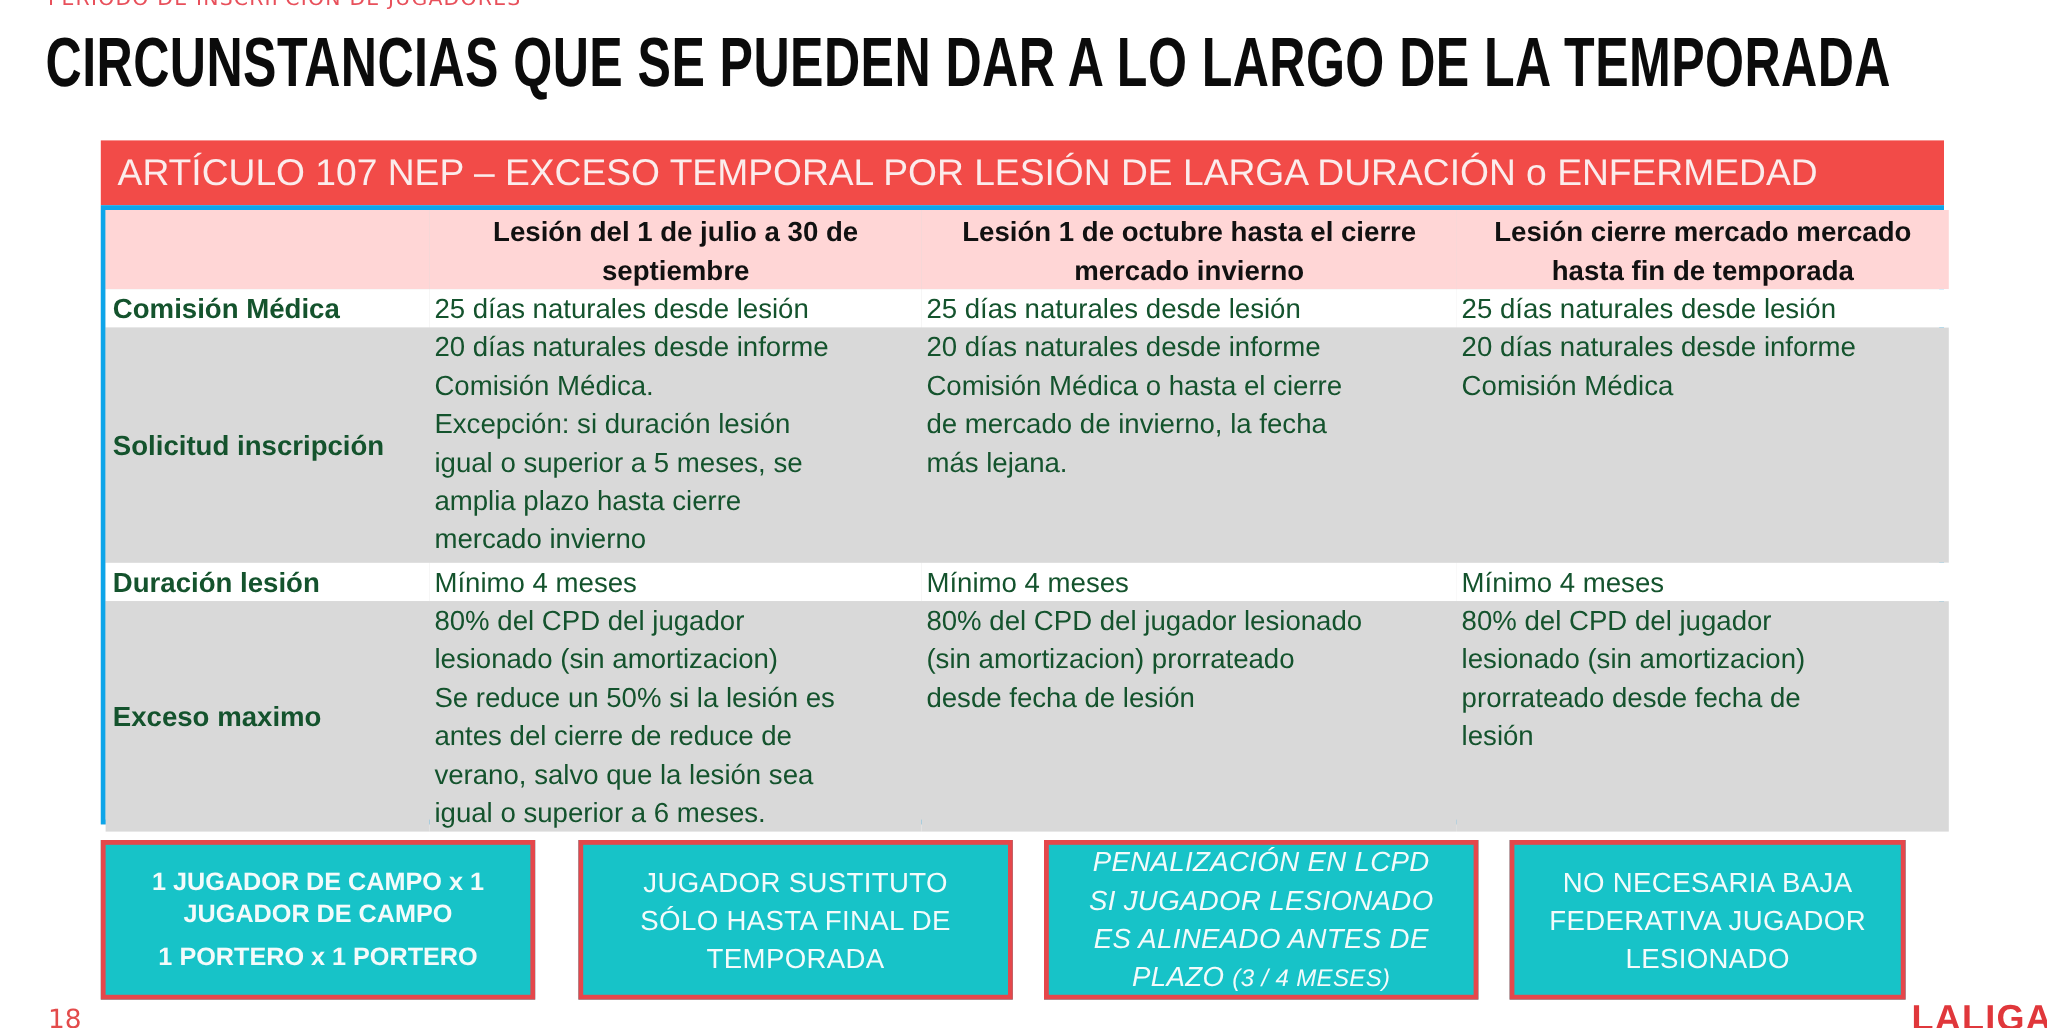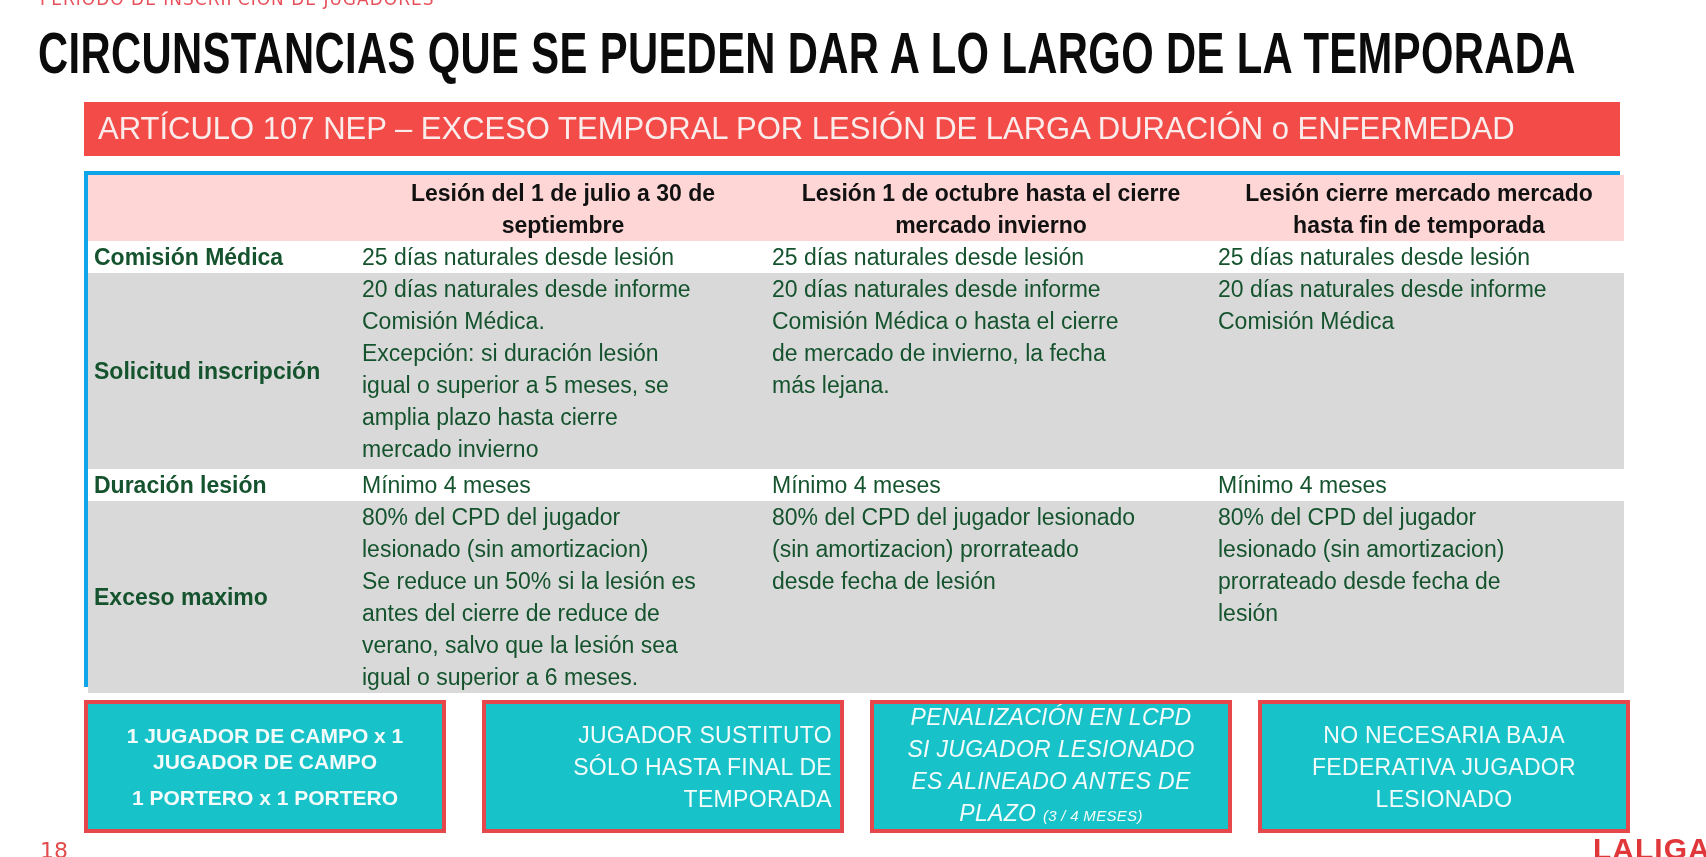--- a/index.html
+++ b/index.html
@@ -12,21 +12,21 @@
     color: #e8505b; white-space: nowrap;
   }
   .title {
     position: absolute; left: 38px; top: 22px;
     font-family: "Liberation Sans", sans-serif; font-weight: bold;
     font-size: 58px; line-height: 62px; color: #0b0b0b;
     transform: scaleX(0.72); transform-origin: left top;
     white-space: nowrap; letter-spacing: 0.5px;
   }
   .article-bar {
-    position: absolute; left: 84px; top: 102px; width: 1536px; height: 54px;
+    position: absolute; left: 84px; top: 117px; width: 1536px; height: 54px;
     background: #f24b48; color: #fbecec;
     font-family: "Liberation Sans", sans-serif; font-size: 31px;
     display: flex; align-items: center; padding-left: 14px; white-space: nowrap;
   }
 
   .table-wrap {
     position: absolute; left: 84px; top: 171px; width: 1536px; height: 516px;
     border: 4px solid #0ea5e9;
     background: #d9d9d9;
   }
@@ -53,25 +53,25 @@
   .card {
     position: absolute; top: 0; height: 133px;
     background: #17c3c8; border: 4px solid #e5474b;
     color: #f3fbfb; font-family: "Liberation Sans", sans-serif;
     display: flex; flex-direction: column; align-items: center; justify-content: center;
     text-align: center; padding: 4px 8px;
   }
   .card .t { font-size: 23px; line-height: 32px; letter-spacing: 0.3px; }
   .card .s { font-size: 21px; line-height: 26px; font-weight: bold; }
   .card .gap { height: 10px; }
-  .card .small { font-size: 15px; }
+  .card .small { font-size: 20px; }
   .card.c1 { left: 0; width: 362px; }
-  .card.c2 { left: 398px; width: 362px; align-items: flex-end; }
+  .card.c2 { left: 398px; width: 362px; }
   .card.c3 { left: 786px; width: 362px; font-style: italic; }
-  .card.c4 { left: 1174px; width: 372px; }
+  .card.c4 { left: 1174px; width: 330px; }
 
   .page-num {
     position: absolute; left: 40px; top: 838px;
     font-family: "DejaVu Sans", sans-serif; font-size: 22px; color: #e34b4b;
   }
   .brand {
     position: absolute; left: 1593px; top: 832px;
     font-family: "Liberation Sans", sans-serif; font-weight: bold; font-size: 30px;
     color: #e0373b; letter-spacing: 1px;
   }

